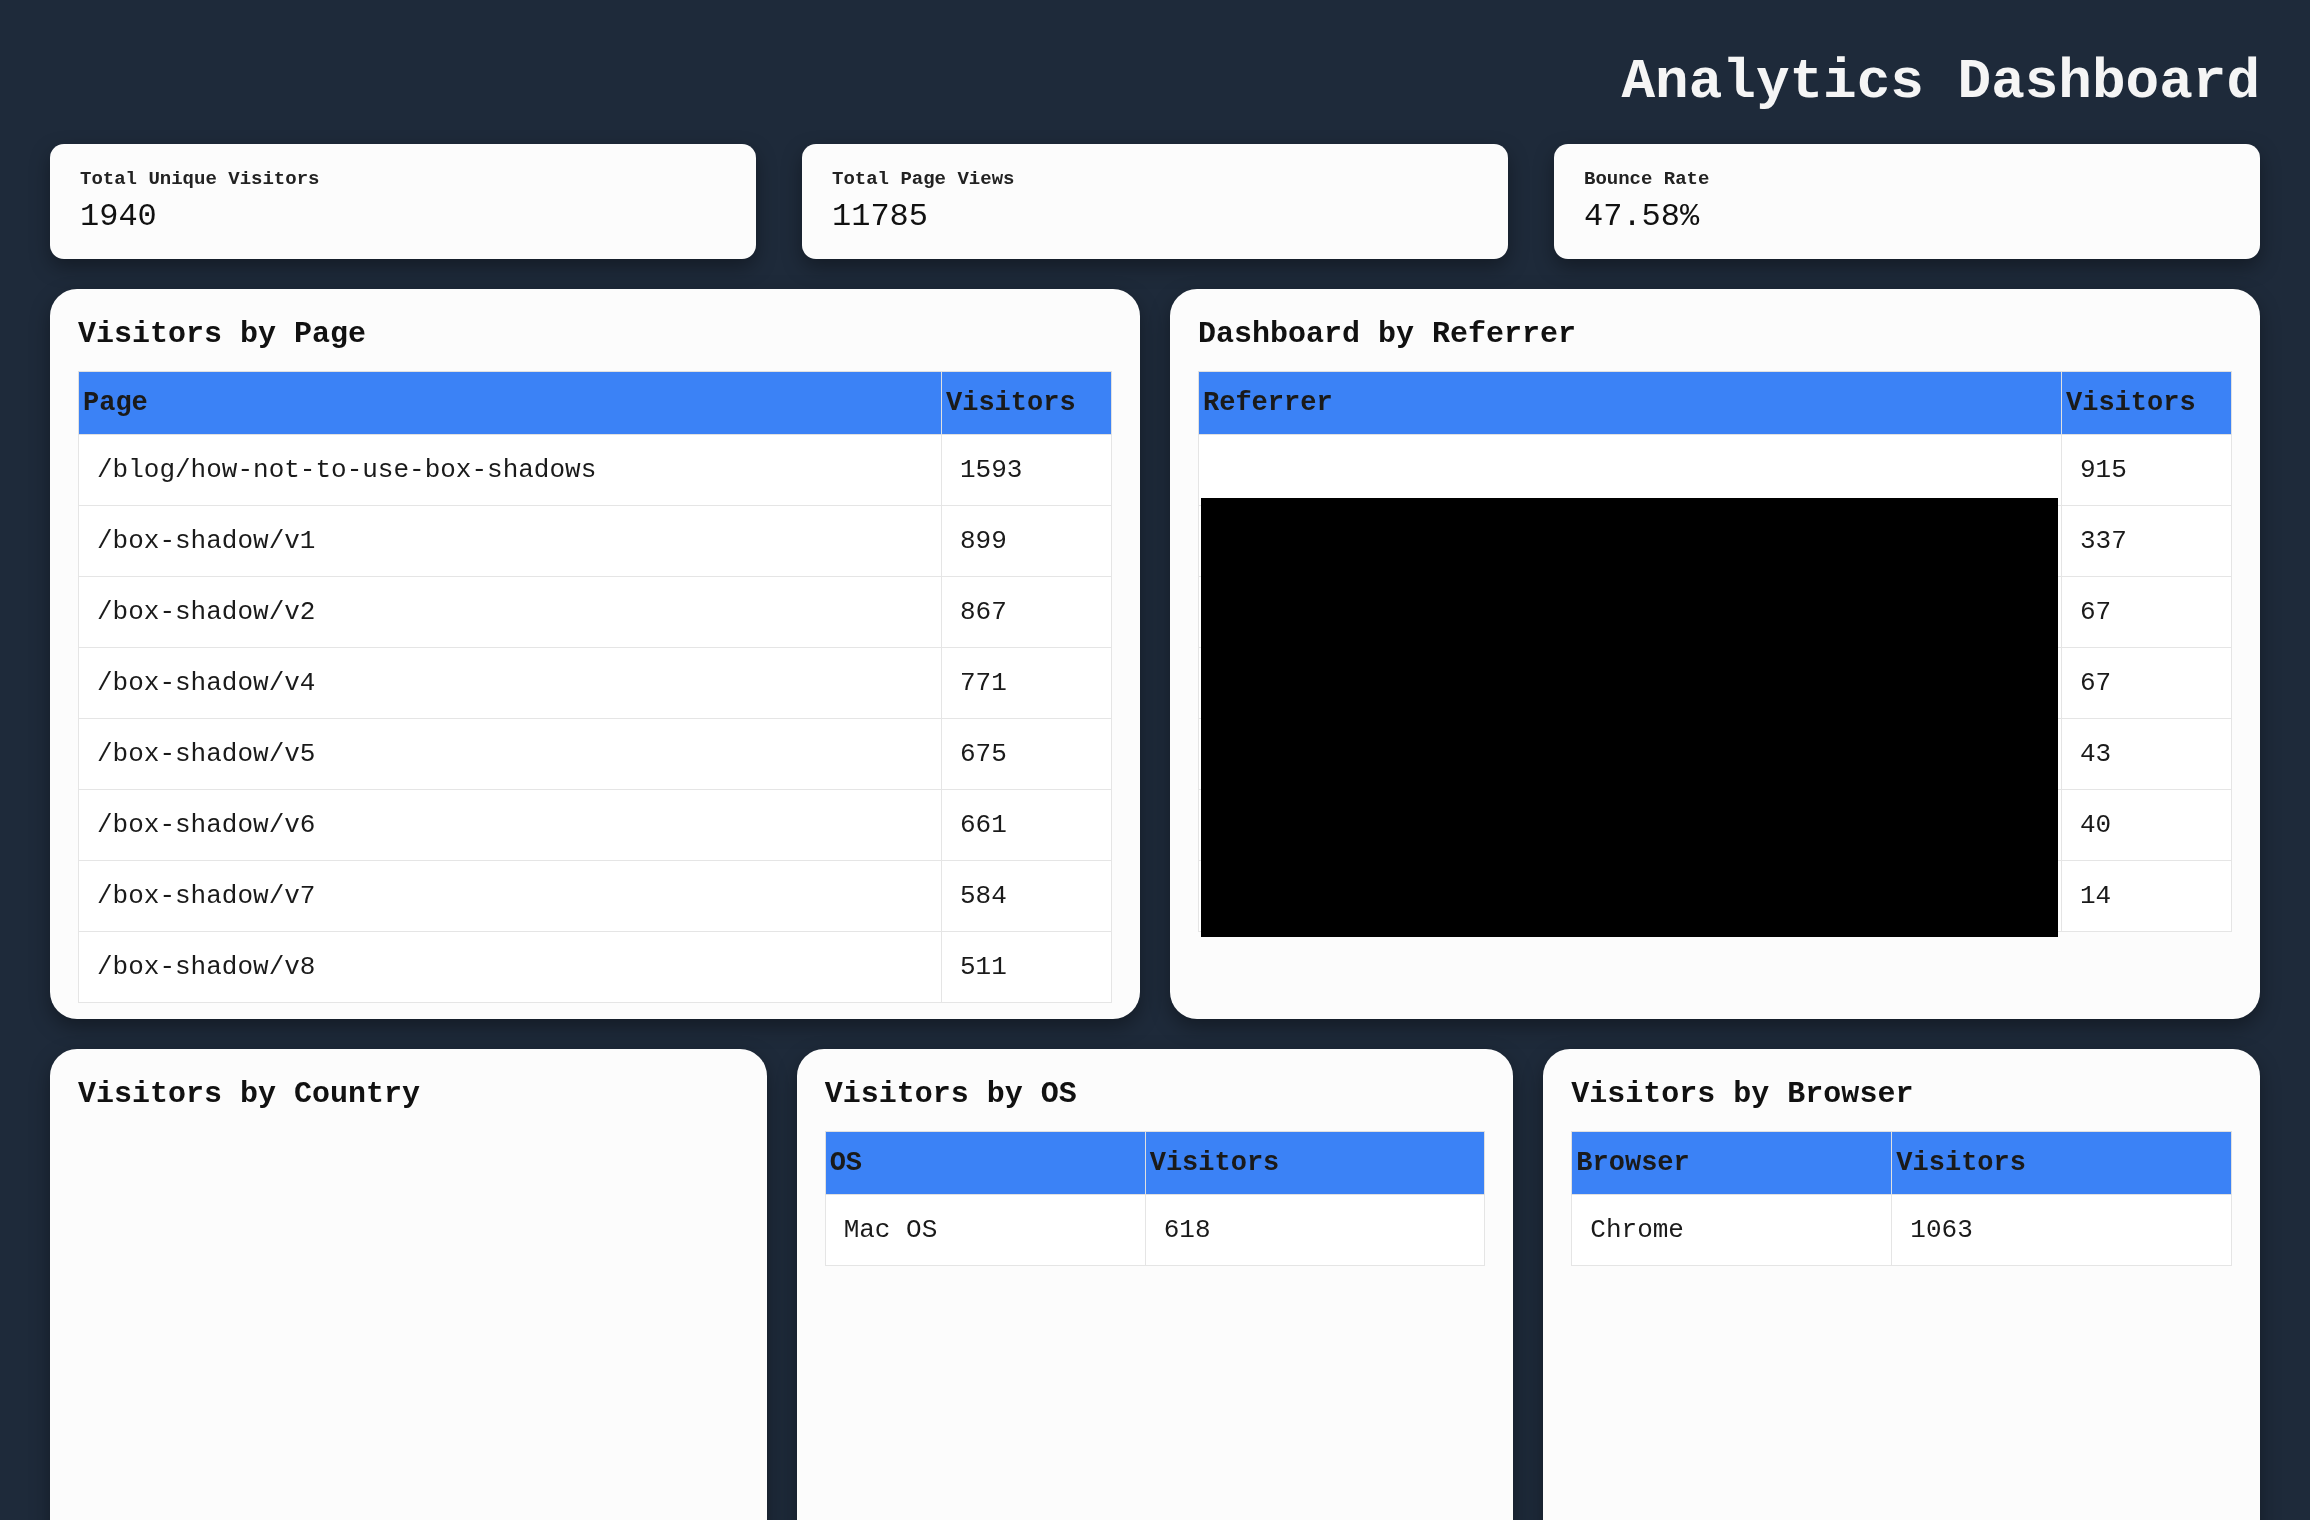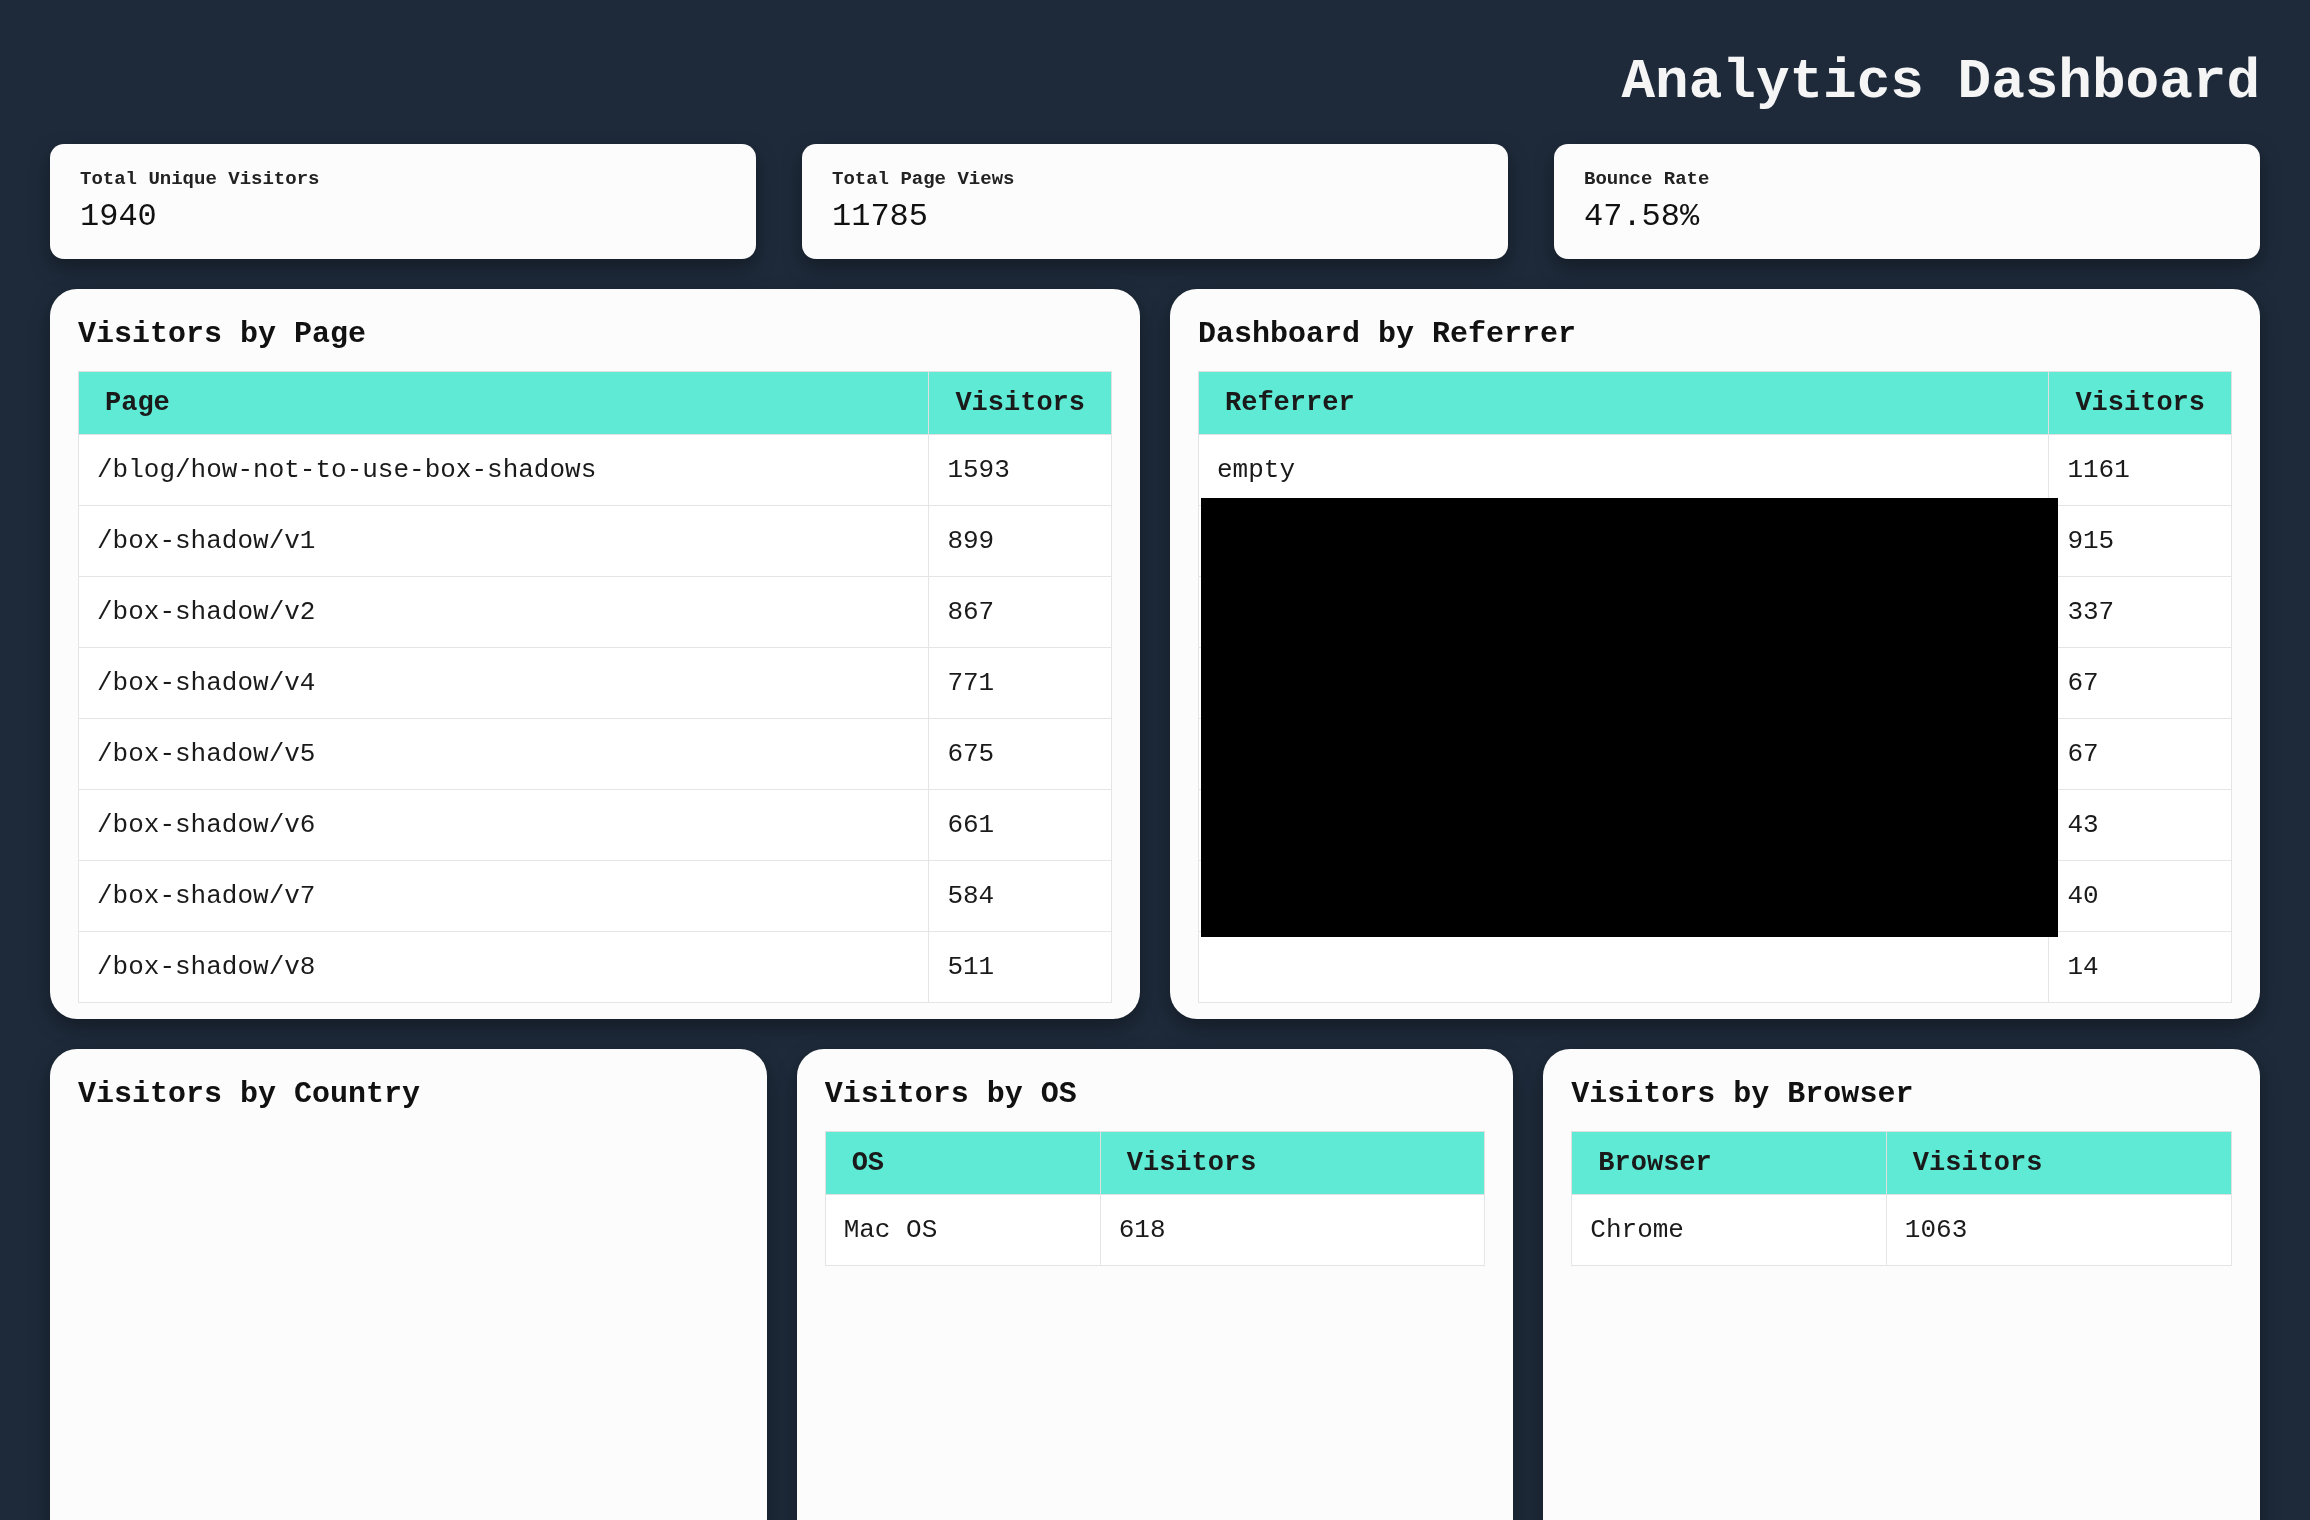--- a/index.html
+++ b/index.html
@@ -73,22 +73,22 @@
       margin-bottom: 20px;
       color: #111;
     }
     table {
       width: 100%;
       border-collapse: collapse;
       font-size: 26px;
     }
     th {
       text-align: left;
-      background: #5eead4;
-      padding: 16px 26px;
+      background: #3b82f6;
+      padding: 16px 4px;
       font-weight: bold;
       border: 1px solid #e0e0e0;
       font-size: 27px;
     }
     td {
       padding: 20px 18px;
       border: 1px solid #e5e5e5;
       background: #fff;
     }
     .referrer-table {
@@ -172,24 +172,20 @@
     <div class="referrer-table" style="position:relative">
       <table>
         <thead>
           <tr>
             <th>Referrer</th>
             <th style="width:170px">Visitors</th>
           </tr>
         </thead>
         <tbody id="tbody-referrers">
             <tr>
-              <td>empty</td>
-              <td>1161</td>
-            </tr>
-            <tr>
               <td></td>
               <td>915</td>
             </tr>
             <tr>
               <td></td>
               <td>337</td>
             </tr>
             <tr>
               <td></td>
               <td>67</td>

